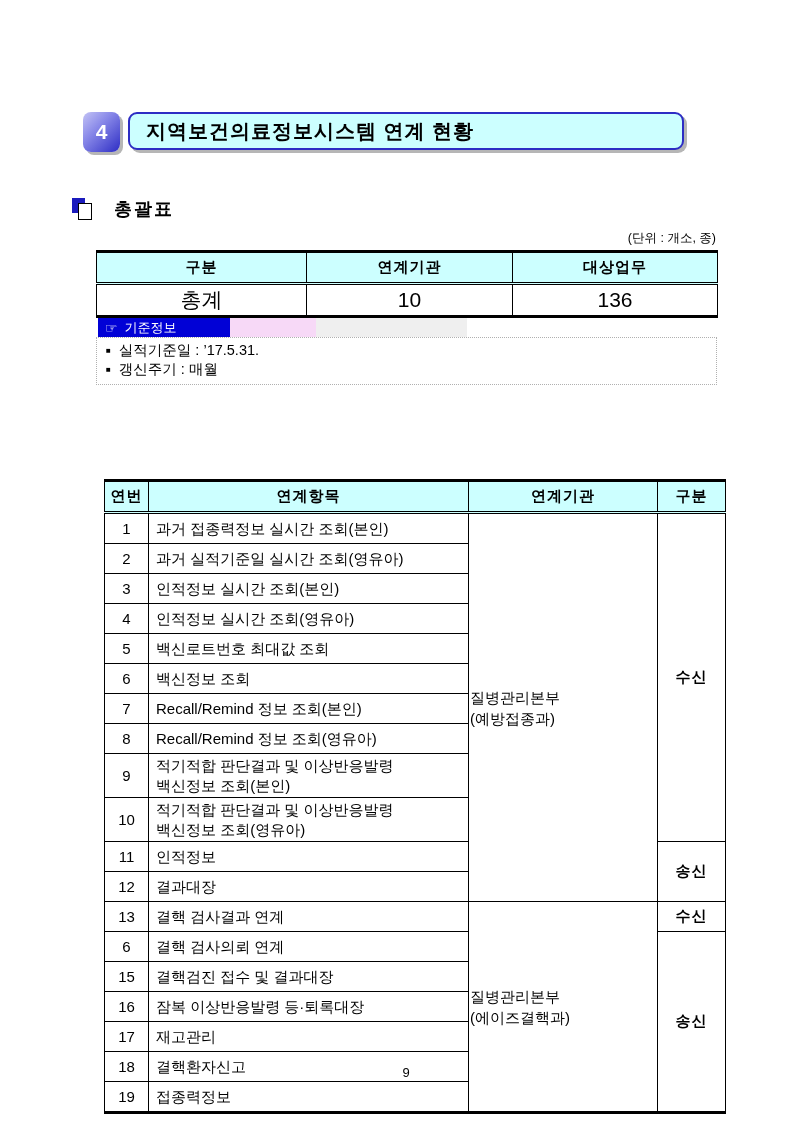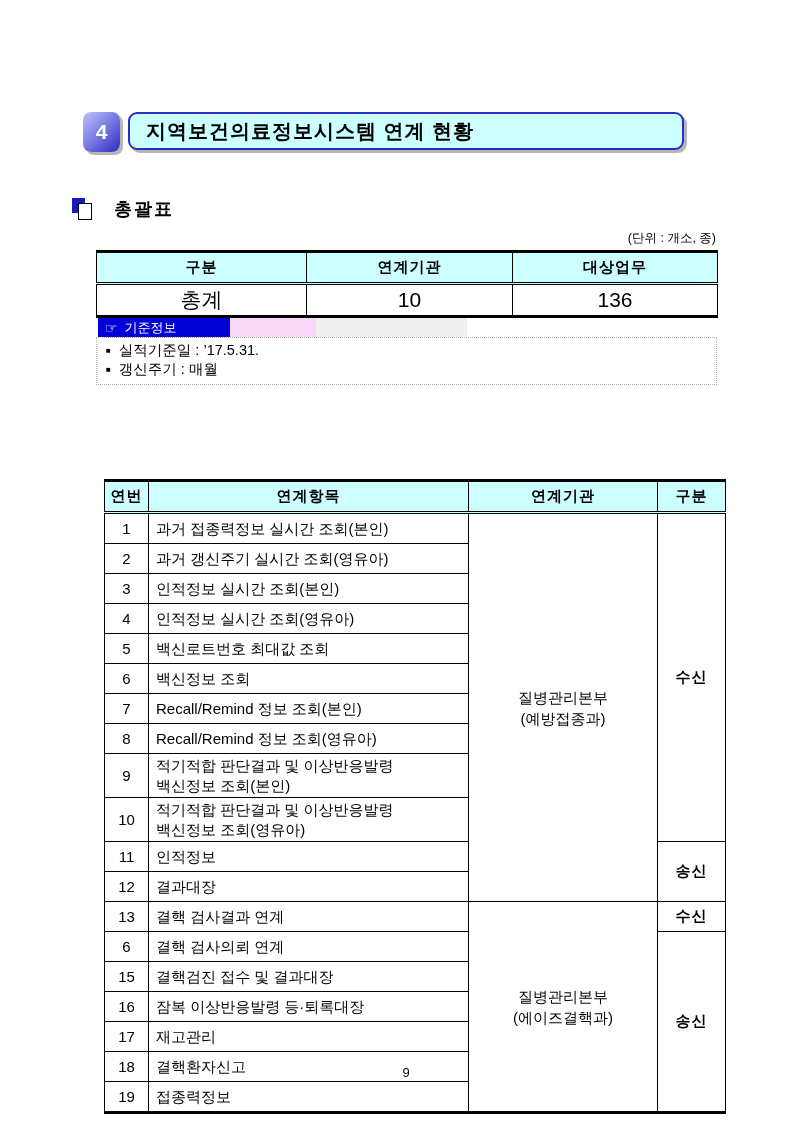--- a/index.html
+++ b/index.html
@@ -60,21 +60,21 @@
   
   .service-table { position:absolute; top:459px; left:104px; width:621px;
     border-top:3px solid #000000; border-bottom:3px solid #000;margin-top:20px; }
   .service-table th {
     background:#ccffff; border:1px solid #000; border-bottom:3px double #000;
     height:27px; font-size:15px; font-weight:bold; letter-spacing:1px;
   }
   .service-table td { border:1px solid #000; font-size:15px; }
   .service-table td.no-cell   { text-align:center; height:27px; }
   .service-table td.item-cell { text-align:left; padding:2px 2px 1px 7px; line-height:20px; white-space:pre-line; }
-  .service-table td.org-cell  { text-align:center; white-space:pre-line; line-height:21px; }
+  .service-table td.org-cell  { white-space:pre-line; line-height:21px; }
   .service-table td.dir-cell  { text-align:center; letter-spacing:1px;font-weight:bold; }
 
   
   .page-num { position:absolute; top:1065px; left:96px; width:620px; text-align:center; font-size:13px; }
 </style>
 </head>
 <body>
 
 <div class="page">
 
@@ -158,21 +158,21 @@
     <tbody id="service-body">
         <tr>
           <td class="no-cell">1</td>
           <td class="item-cell">과거 접종력정보 실시간 조회(본인)</td>
           <td class="org-cell" rowspan="12">질병관리본부
 (예방접종과)</td>
           <td class="dir-cell" rowspan="10">수신</td>
         </tr>
         <tr>
           <td class="no-cell">2</td>
-          <td class="item-cell">과거 갱신주기 실시간 조회(영유아)</td>
+          <td class="item-cell">과거 실적기준일 실시간 조회(영유아)</td>
         </tr>
         <tr>
           <td class="no-cell">3</td>
           <td class="item-cell">인적정보 실시간 조회(본인)</td>
         </tr>
         <tr>
           <td class="no-cell">4</td>
           <td class="item-cell">인적정보 실시간 조회(영유아)</td>
         </tr>
         <tr>

